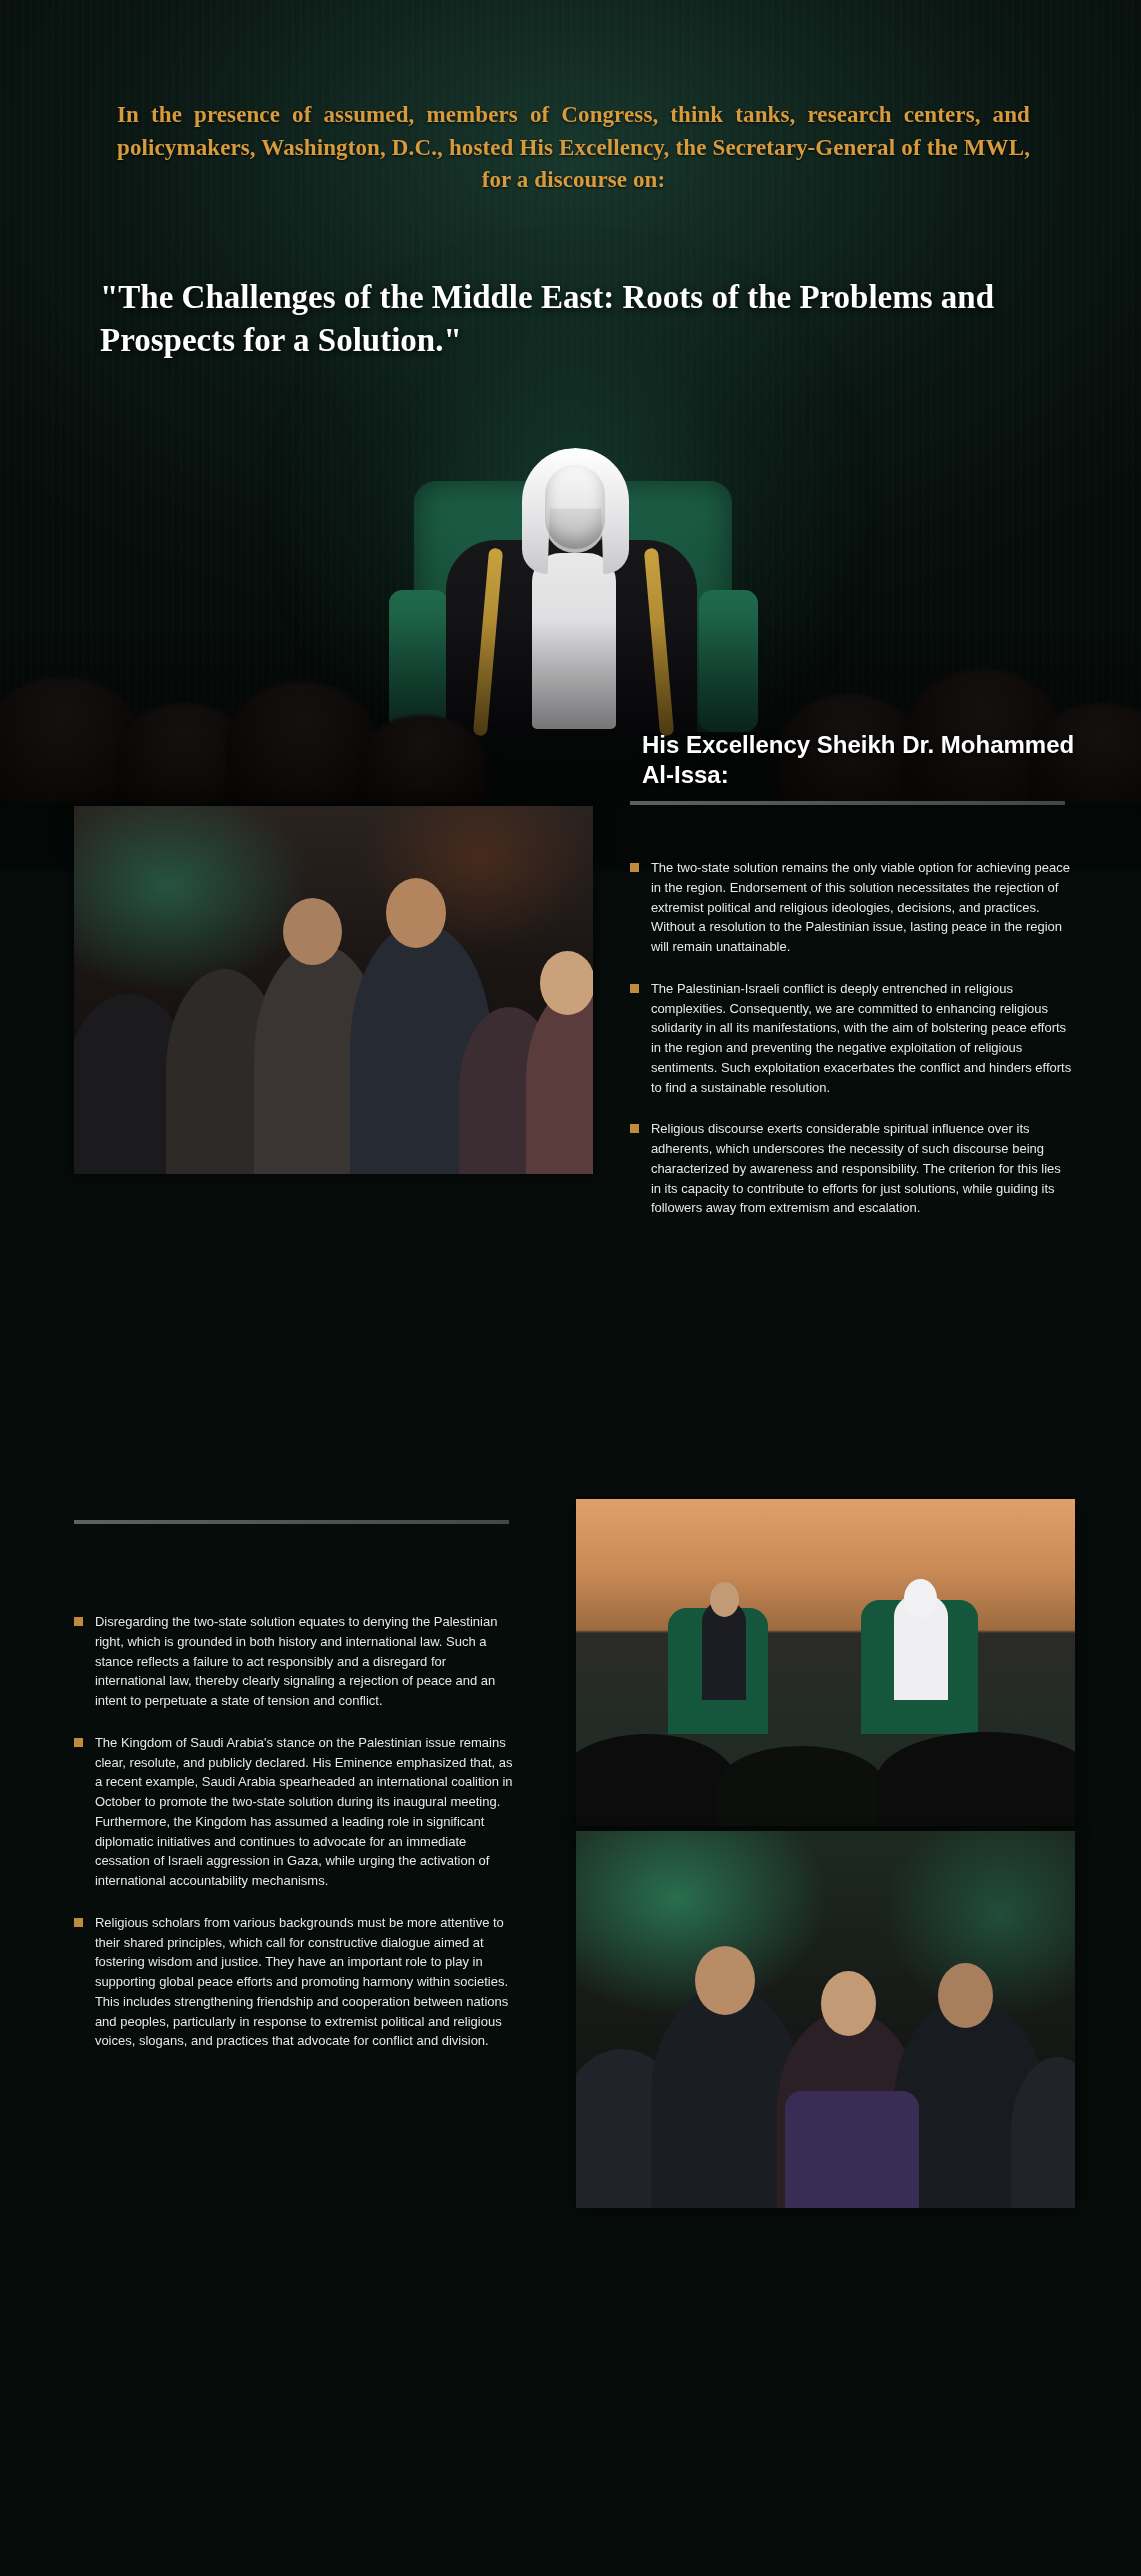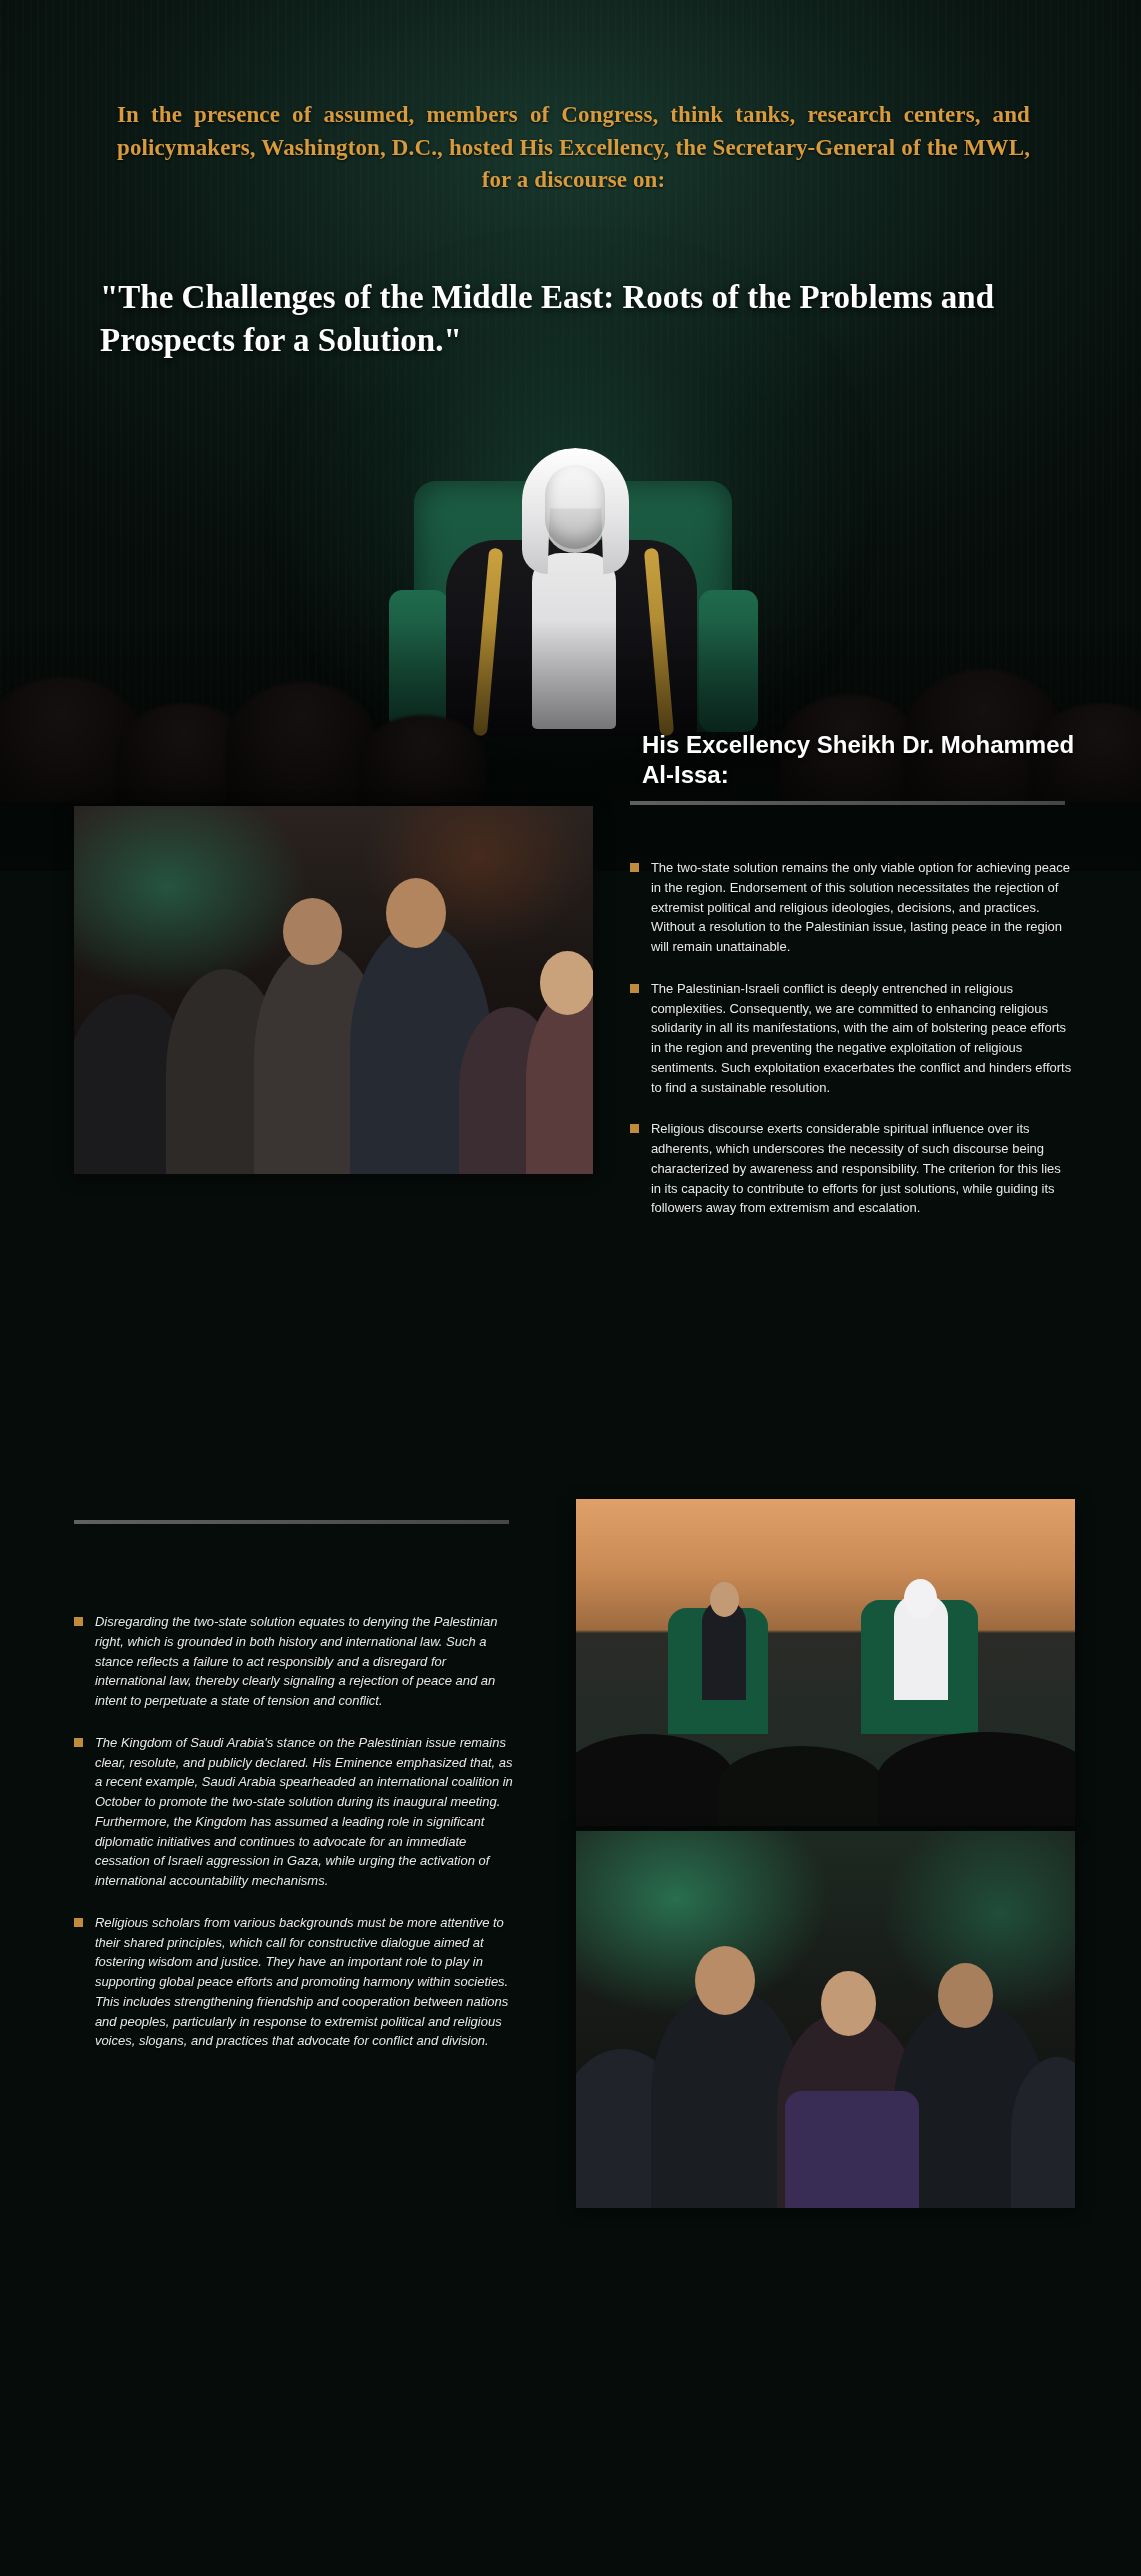--- a/index.html
+++ b/index.html
@@ -149,21 +149,21 @@
     position: absolute; height: 4.2px;
     background: linear-gradient(90deg, #7d7d7d 0%, #5a5a5a 100%);
     opacity: 0.75;
   }
   .rule-right { left: 630px; top: 801px; width: 435px; }
   .rule-left  { left: 74px;  top: 1520px; width: 435px; }
 
   
   .bullets { position: absolute; margin-top: 29px; }
   .bullets-right { left: 630px; top: 829px; width: 444px; }
-  .bullets-left  { left: 74px;  top: 1583px; width: 444px; font-style: italic; }
+  .bullets-left  { left: 74px;  top: 1583px; width: 444px; }
 
   .bullet {
     display: flex;
     gap: 11.7px;
     margin-bottom: 22px;
   }
   .bullet .sq {
     flex: 0 0 auto;
     width: 9.2px; height: 9.2px;
     background: #c08b3a;

